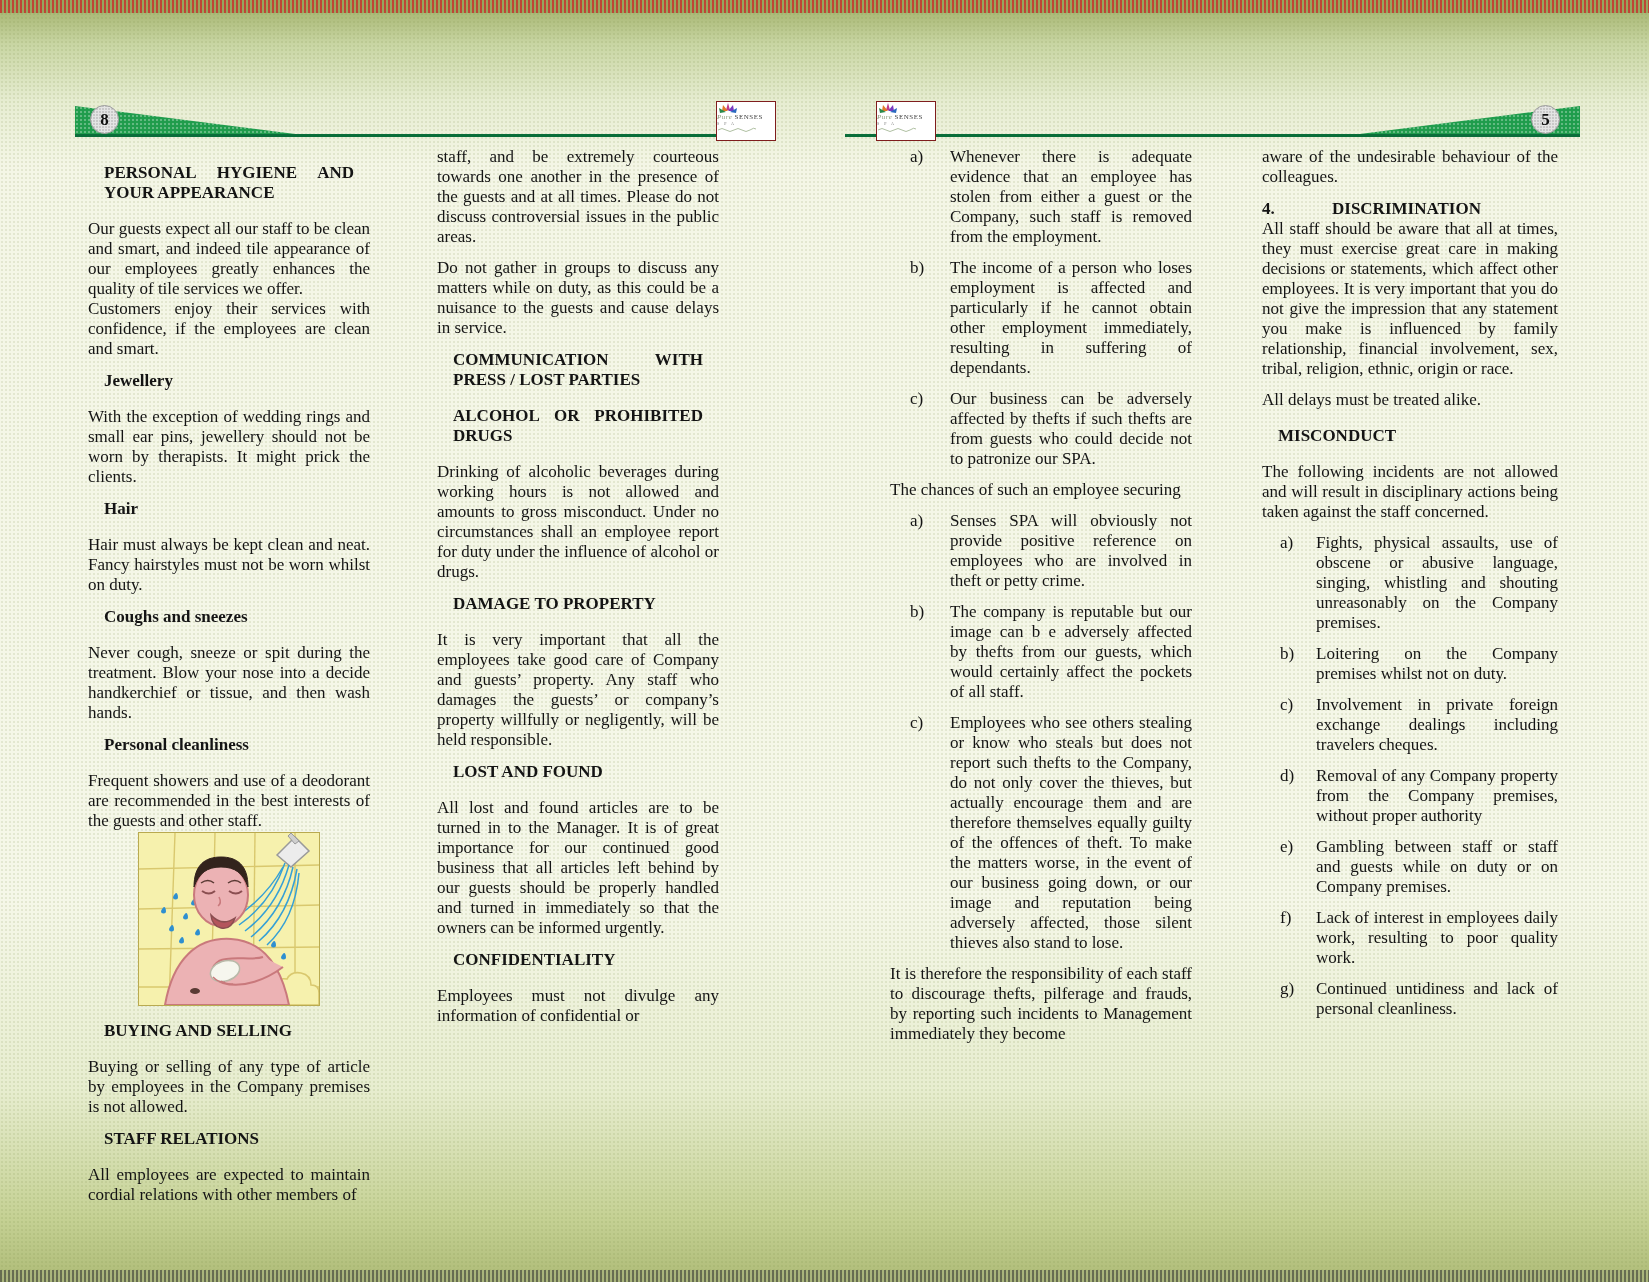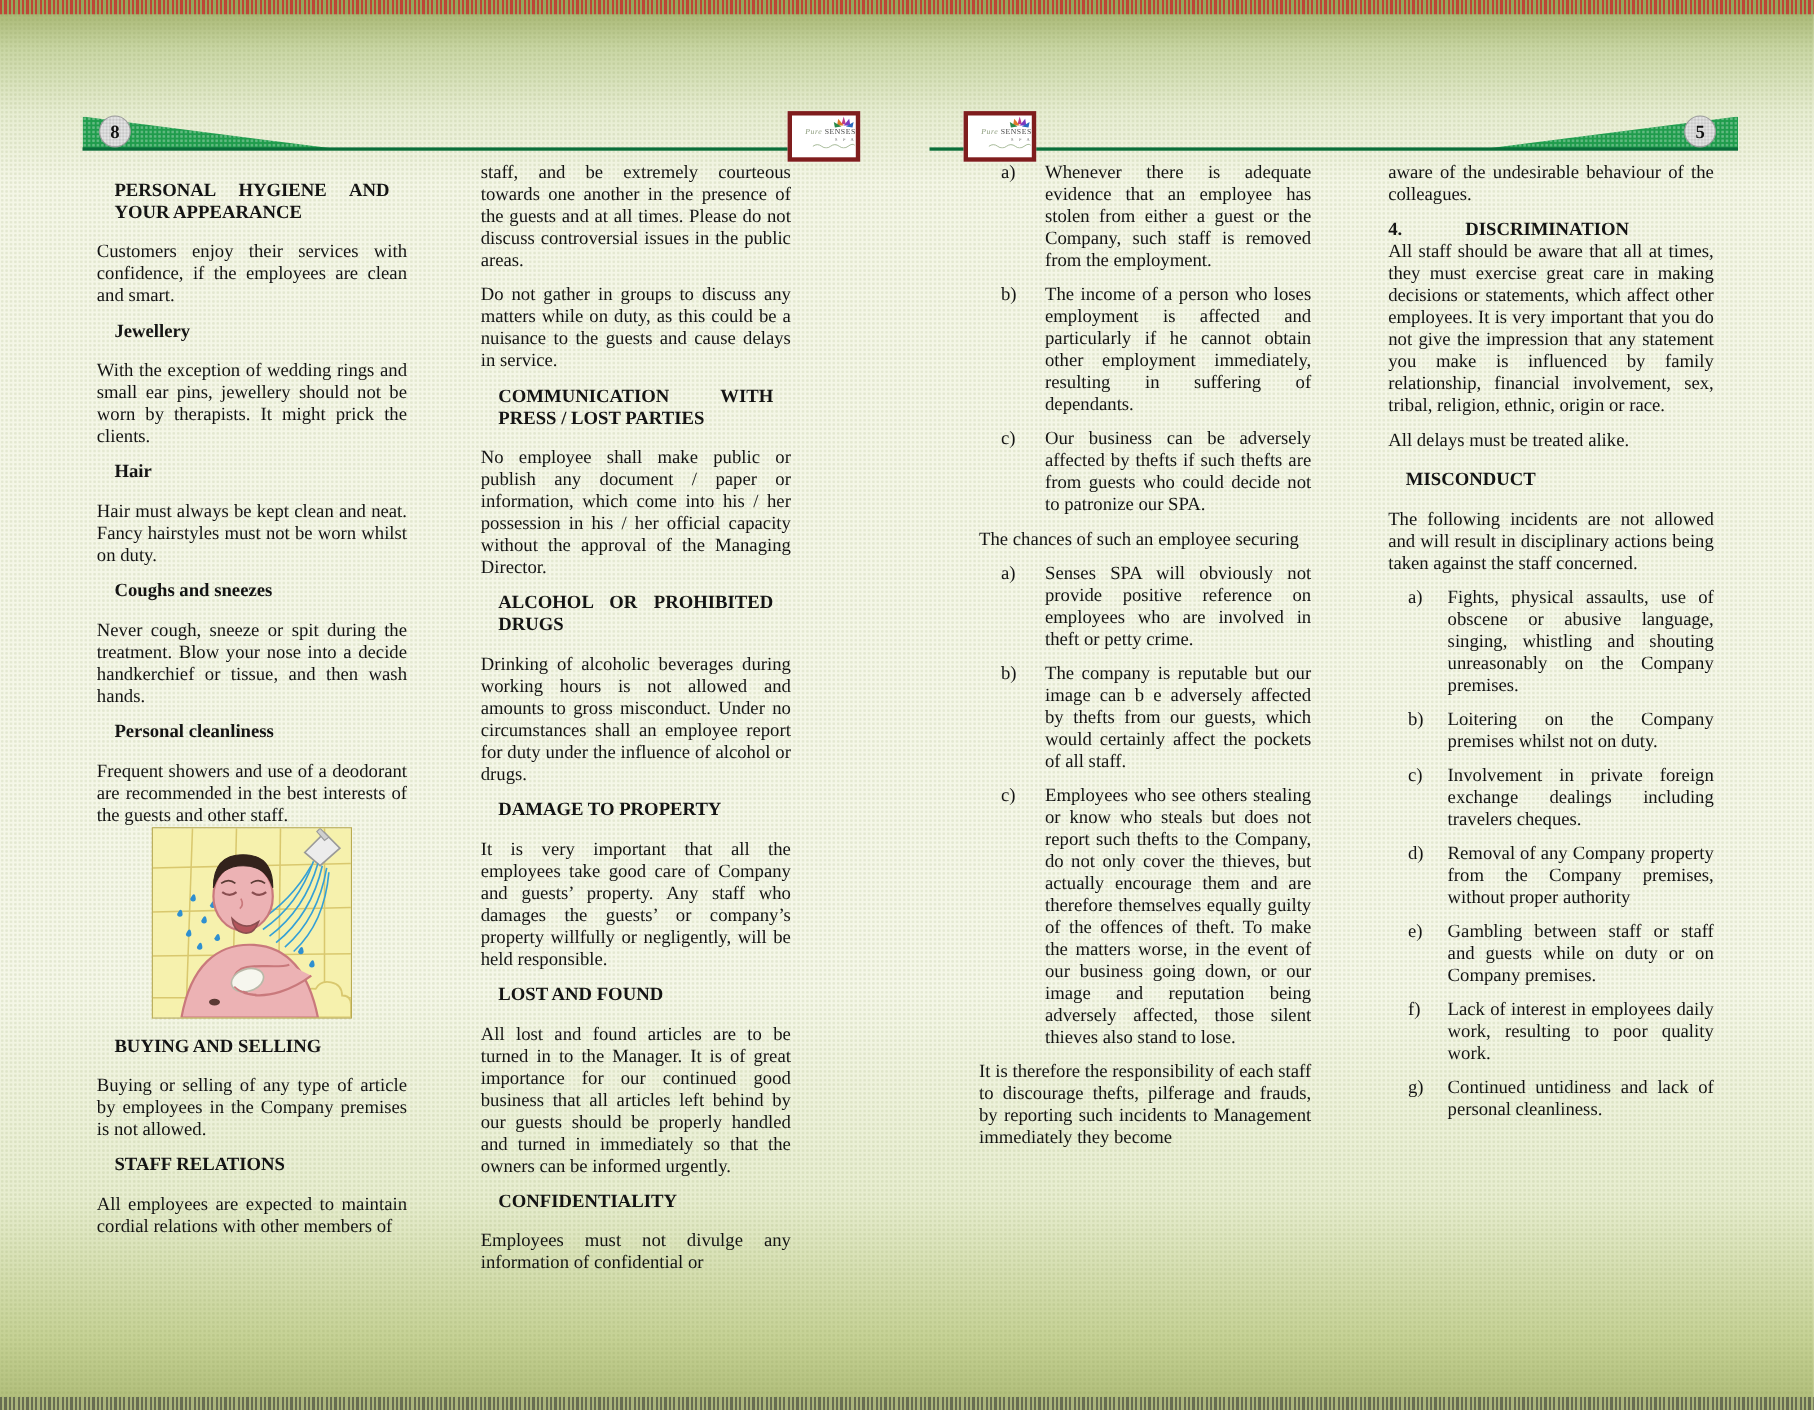--- a/index.html
+++ b/index.html
@@ -46,22 +46,22 @@
     background-image:radial-gradient(rgba(255,255,255,.5) 1px,transparent 1.4px);
     background-size:3px 3px;
     border:1px solid #9d9d9d;
     display:flex;align-items:center;justify-content:center;
     font-weight:bold;font-size:17px;color:#111;
   }
   .badge-left{left:90px;}
   .badge-right{left:1531px;}
   .logo{
     position:absolute;top:101px;width:58px;height:38px;z-index:5;
-    background:#fff;border:4px solid #7f1d1d;
-    display:flex;flex-direction:column;align-items:flex-end;justify-content:flex-start;
+    background:#fff;border:1px solid #7f1d1d;
+    display:flex;flex-direction:column;align-items:flex-start;justify-content:flex-start;
     font-family:"Liberation Serif",serif;
   }
   .logo-left{left:716px;}
   .logo-right{left:876px;}
   .logo svg{display:block;}
   .logo .brand{font-size:7px;letter-spacing:.5px;color:#444;line-height:7px;white-space:nowrap;}
   .logo .brand .script{font-style:italic;color:#8a9a7a;font-size:7px;}
   .logo .spa{font-size:4px;letter-spacing:2px;color:#777;line-height:5px;}
   .col{
     position:absolute;top:147px;z-index:2;
@@ -130,20 +130,21 @@
   </svg>
   <div class="brand"><span class="script">Pure</span> <span>SENSES</span></div>
   <div class="spa">S P A</div>
   <svg width="40" height="6" viewBox="0 0 40 6">
       <path d="M1 4 Q5 1 9 4 T17 4 T25 4 T33 4 T39 3" fill="none" stroke="#9ab08a" stroke-width="0.8"></path>
     </svg>
 </div>
 
 <div class="col col1">
   <div class="h">PERSONAL HYGIENE AND YOUR APPEARANCE</div>
+  <div class="p tight">Our guests expect all our staff to be clean and smart, and indeed tile appearance of our employees greatly enhances the quality of tile services we offer.</div>
   <div class="p">Customers enjoy their services with confidence, if the employees are clean and smart.</div>
   <div class="h gap">Jewellery</div>
   <div class="p">With the exception of wedding rings and small ear pins, jewellery should not be worn by therapists. It might prick the clients.</div>
   <div class="h gap">Hair</div>
   <div class="p">Hair must always be kept clean and neat. Fancy hairstyles must not be worn whilst on duty.</div>
   <div class="h gap">Coughs and sneezes</div>
   <div class="p">Never cough, sneeze or spit during the treatment. Blow your nose into a decide handkerchief or tissue, and then wash hands.</div>
   <div class="h gap">Personal cleanliness</div>
   <div class="p tight">Frequent showers and use of a deodorant are recommended in the best interests of the guests and other staff.</div>
 
@@ -206,21 +207,20 @@
   <div class="h">BUYING AND SELLING</div>
   <div class="p">Buying or selling of any type of article by employees in the Company premises is not allowed.</div>
   <div class="h gap">STAFF RELATIONS</div>
   <div class="p">All employees are expected to maintain cordial relations with other members of</div>
 </div>
 
 <div class="col col2">
   <div class="p">staff, and be extremely courteous towards one another in the presence of the guests and at all times. Please do not discuss controversial issues in the public areas.</div>
   <div class="p">Do not gather in groups to discuss any matters while on duty, as this could be a nuisance to the guests and cause delays in service.</div>
   <div class="h gap">COMMUNICATION WITH PRESS / LOST PARTIES</div>
-  <div class="p">No employee shall make public or publish any document / paper or information, which come into his / her possession in his / her official capacity without the approval of the Managing Director.</div>
   <div class="h gap">ALCOHOL OR PROHIBITED DRUGS</div>
   <div class="p">Drinking of alcoholic beverages during working hours is not allowed and amounts to gross misconduct. Under no circumstances shall an employee report for duty under the influence of alcohol or drugs.</div>
   <div class="h gap">DAMAGE TO PROPERTY</div>
   <div class="p">It is very important that all the employees take good care of Company and guests’ property. Any staff who damages the guests’ or company’s property willfully or negligently, will be held responsible.</div>
   <div class="h gap">LOST AND FOUND</div>
   <div class="p">All lost and found articles are to be turned in to the Manager. It is of great importance for our continued good business that all articles left behind by our guests should be properly handled and turned in immediately so that the owners can be informed urgently.</div>
   <div class="h gap">CONFIDENTIALITY</div>
   <div class="p">Employees must not divulge any information of confidential or</div>
 </div>
 

